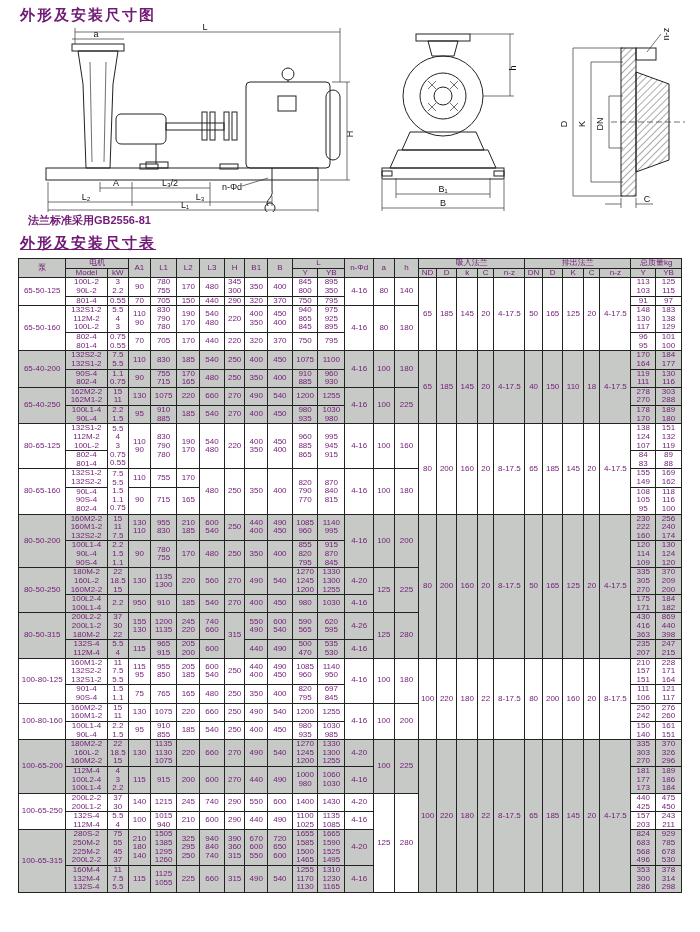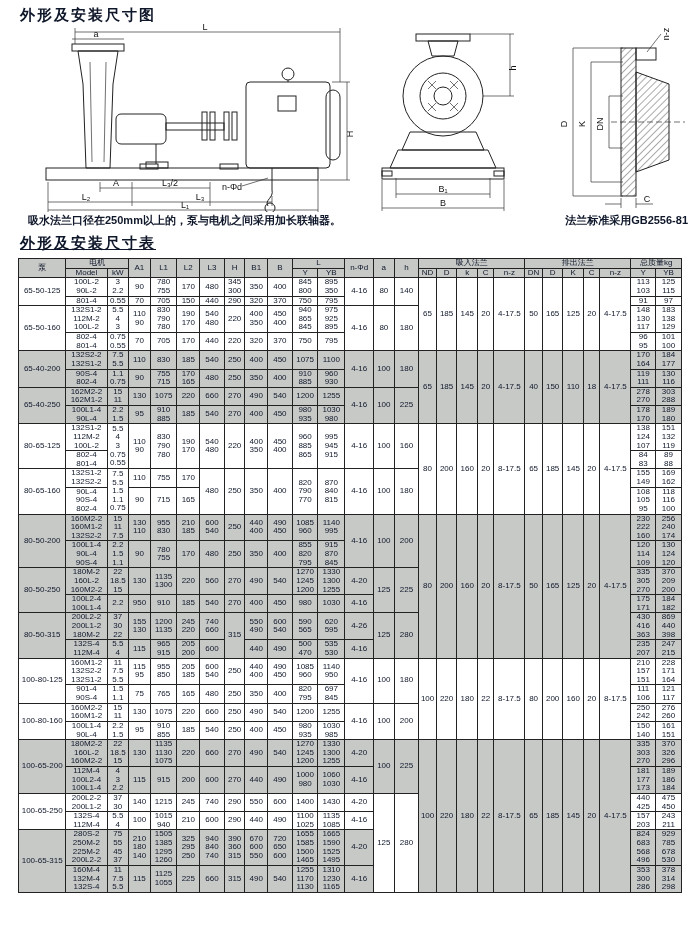--- a/index.html
+++ b/index.html
@@ -1,16 +1,16 @@
 <!DOCTYPE html>
 <html><head>
 <meta charset="utf-8">
 <style>
   html,body{margin:0;padding:0;background:#fff;}
-  #page{position:relative;width:700px;height:932px;background:#fff;color:#0f172a;
+  #page{position:relative;width:700px;height:932px;background:#fff;color:#701a75;
         font-family:"Liberation Sans",sans-serif;overflow:hidden;}
   .sec-title{position:absolute;font-size:15px;font-weight:bold;letter-spacing:2px;}
   #title-drawing{left:20px;top:6px;}
   #title-table{left:20px;top:234px;text-decoration:underline;}
   #drawings{position:absolute;left:0;top:22px;width:700px;height:190px;}
   #drawings svg{position:absolute;top:0;}
   svg text{font-family:"Liberation Sans",sans-serif;font-size:9px;fill:#111;}
   .ln{stroke:#222;fill:none;stroke-width:1;}
   .thin{stroke:#333;fill:none;stroke-width:.7;}
   .dim{stroke:#333;fill:none;stroke-width:.7;}
@@ -143,21 +143,20 @@
     <text x="58" y="102" text-anchor="middle" transform="rotate(-90 58 102)">DN</text>
     <line class="dim" x1="60" y1="182" x2="76" y2="182"></line>
         <line class="dim" x1="91" y1="182" x2="108" y2="182"></line>
     <line class="dim" x1="76" y1="176" x2="76" y2="186"></line>
         <line class="dim" x1="91" y1="176" x2="91" y2="186"></line>
     <text x="102" y="180" text-anchor="middle">C</text>
   </svg>
 </div>
 
 <div id="note-row">
-  <span>吸水法兰口径在250mm以上的，泵与电机之间采用加长联轴器。</span>
   <span>法兰标准采用GB2556-81</span>
 </div>
 
 <div id="title-table" class="sec-title">外形及安装尺寸表</div>
 
 <table id="dim-table">
   <colgroup>
     <col style="width:46px">
         <col style="width:40px">
         <col style="width:21px">

